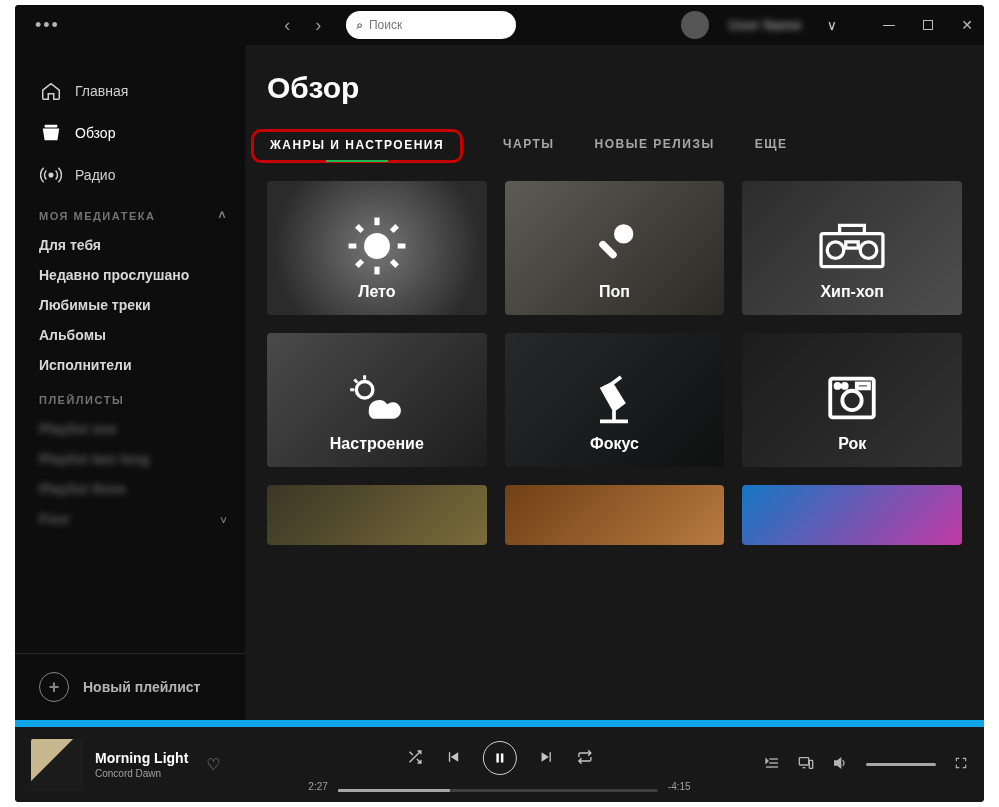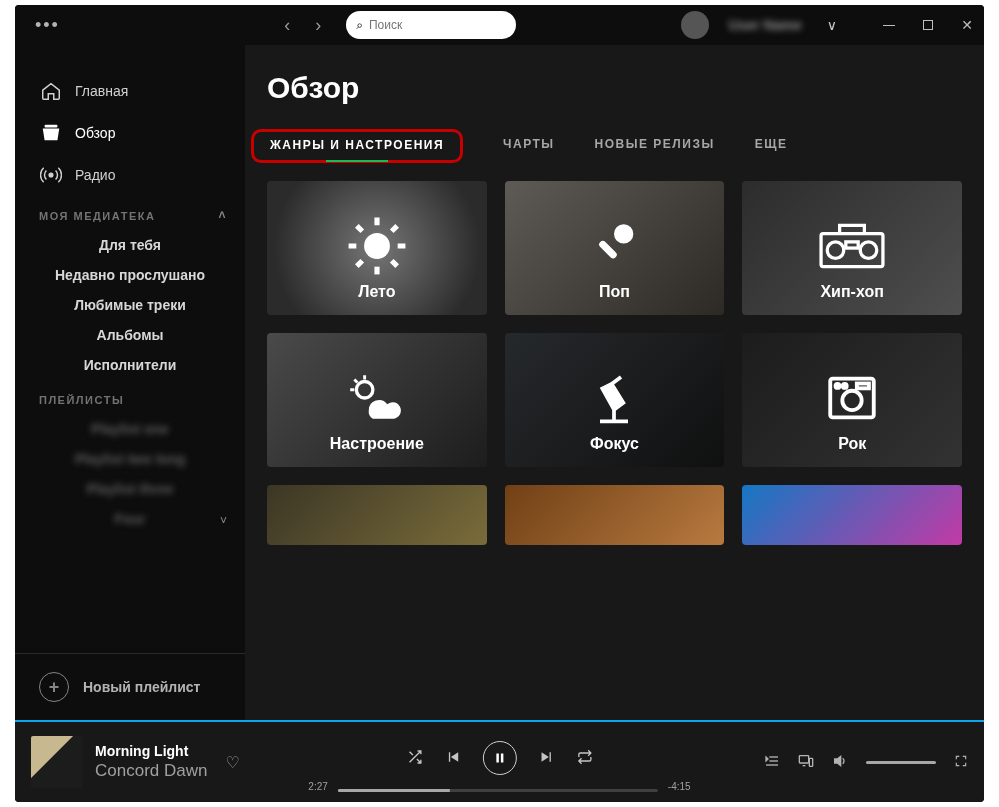--- a/index.html
+++ b/index.html
@@ -43,21 +43,21 @@
     display:flex; align-items:center; gap:12px; padding:9px 24px;
     color:#d0d0d0; font-size:14px; font-weight:normal; cursor:pointer;
   }
   .navitem.active { color:#fff; }
   .navicon { width:24px; height:24px; display:flex; align-items:center; justify-content:center; }
   .section-title {
     color:#737373; font-size:11px; letter-spacing:1.5px; padding:14px 24px 8px;
     font-weight:bold; position:relative;
   }
   .libitem {
-    padding:7px 24px; color:#d8d8d8; font-size:14px; font-weight:bold; cursor:pointer;text-align:center;
+    padding:7px 24px; color:#d8d8d8; font-size:14px; font-weight:bold; cursor:pointer;
   }
   .blurred .libitem { color:#5a5a5a; filter:blur(3px); }
   .chev-up {
     position:absolute; right:18px; top:12px; color:#888; font-size:12px;
   }
   .new-playlist {
     border-top:1px solid #2a2a2a; padding:18px 24px; display:flex; align-items:center;
     gap:14px; color:#b3b3b3; font-size:14px; font-weight:bold; cursor:pointer;
   }
   .plus {
@@ -97,30 +97,30 @@
     position:absolute; bottom:14px; left:0; right:0; text-align:center;
     color:#fff; font-size:16px; font-weight:bold;
   }
   .peekrow { display:grid; grid-template-columns:repeat(3,1fr); gap:18px; margin-top:18px; }
   .peek { height:60px; border-radius:4px; }
   .p1{background:linear-gradient(135deg,#3b3625,#7a6c3a);}
   .p2{background:linear-gradient(135deg,#704015,#b87a40);}
   .p3{background:linear-gradient(135deg,#1577c3,#c23aa5);}
   
   .player {
-    height:82px; background:#181818; border-top:2px solid #0ea5e9;
+    height:82px; background:#181818; border-top:7px solid #0ea5e9;
     display:flex; align-items:center; padding:0 16px; color:#b3b3b3;
   }
   .cover {
     width:52px; height:52px; background:linear-gradient(135deg,#c8b890 40%,#1c1c1c 41%);
     border-radius:2px;
   }
   .trackinfo { margin-left:12px; display:flex; flex-direction:column; gap:2px; }
   .trackname { color:#fff; font-size:14px; font-weight:bold; }
-  .artist { color:#a0a0a0; font-size:17px; }
+  .artist { color:#a0a0a0; font-size:10px; }
   .heart { margin-left:18px; font-size:16px; color:#9c9c9c; cursor:pointer; }
   .center-controls {
     position:absolute; left:50%; transform:translateX(-50%);
     display:flex; flex-direction:column; align-items:center; gap:6px; bottom:10px;
   }
   .ctrlrow { display:flex; align-items:center; gap:22px; color:#c4c4c4; }
   .ctrlbtn { font-size:14px; cursor:pointer; }
   .playbtn {
     width:34px; height:34px; border:1.5px solid #d0d0d0; border-radius:50%;
     display:flex; align-items:center; justify-content:center; color:#fff; font-size:13px; cursor:pointer;

